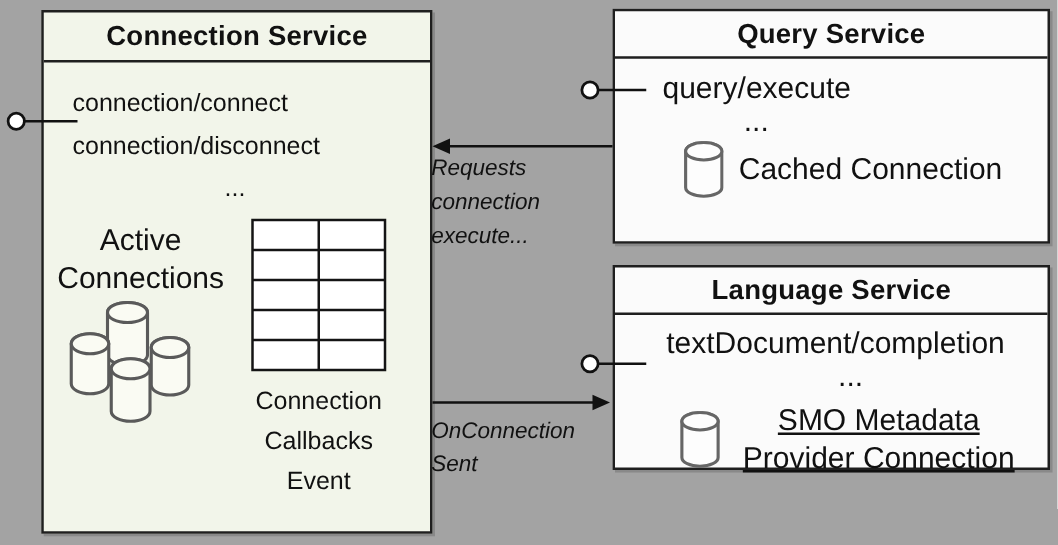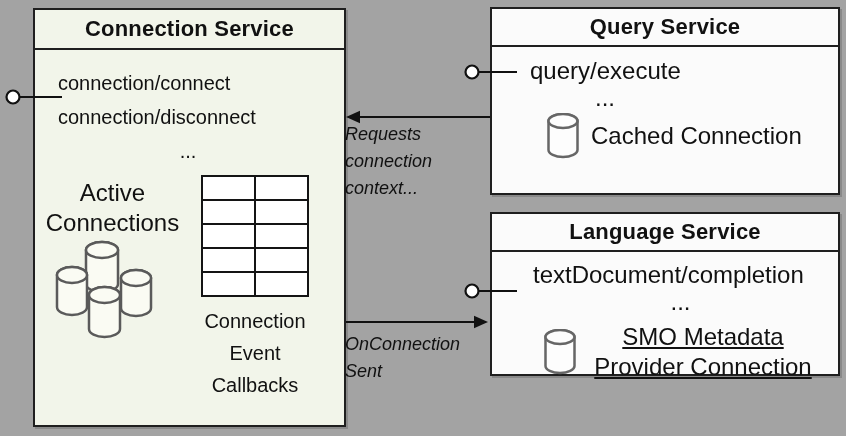--- a/index.html
+++ b/index.html
@@ -108,22 +108,22 @@
         <div class="cell"></div>
         <div class="cell"></div>
         <div class="cell"></div>
         <div class="cell"></div>
         <div class="cell"></div>
         <div class="cell"></div>
       </div>
 
     <div class="callbacks-label">
       <div>Connection</div>
+      <div>Callbacks</div>
       <div>Event</div>
-      <div>Callbacks</div>
     </div>
   </div>
 
   <div class="box box-query">
     <div class="title-band">Query Service</div>
     <div class="methods">
       <div>query/execute</div>
       <div class="dots">...</div>
     </div>
     <div class="db-row">
@@ -172,20 +172,20 @@
     </g>
     <g>
       <line x1="346" y1="322" x2="476" y2="322"></line>
       <polygon points="488,322 474,315.8 474,328.2"></polygon>
     </g>
   </svg>
 
   <div class="arrow-label label-requests">
     <div>Requests</div>
     <div>connection</div>
-    <div>context...</div>
+    <div>execute...</div>
   </div>
   <div class="arrow-label label-sent">
     <div>OnConnection</div>
     <div>Sent</div>
   </div>
 
 </div>
 
 </body></html>

